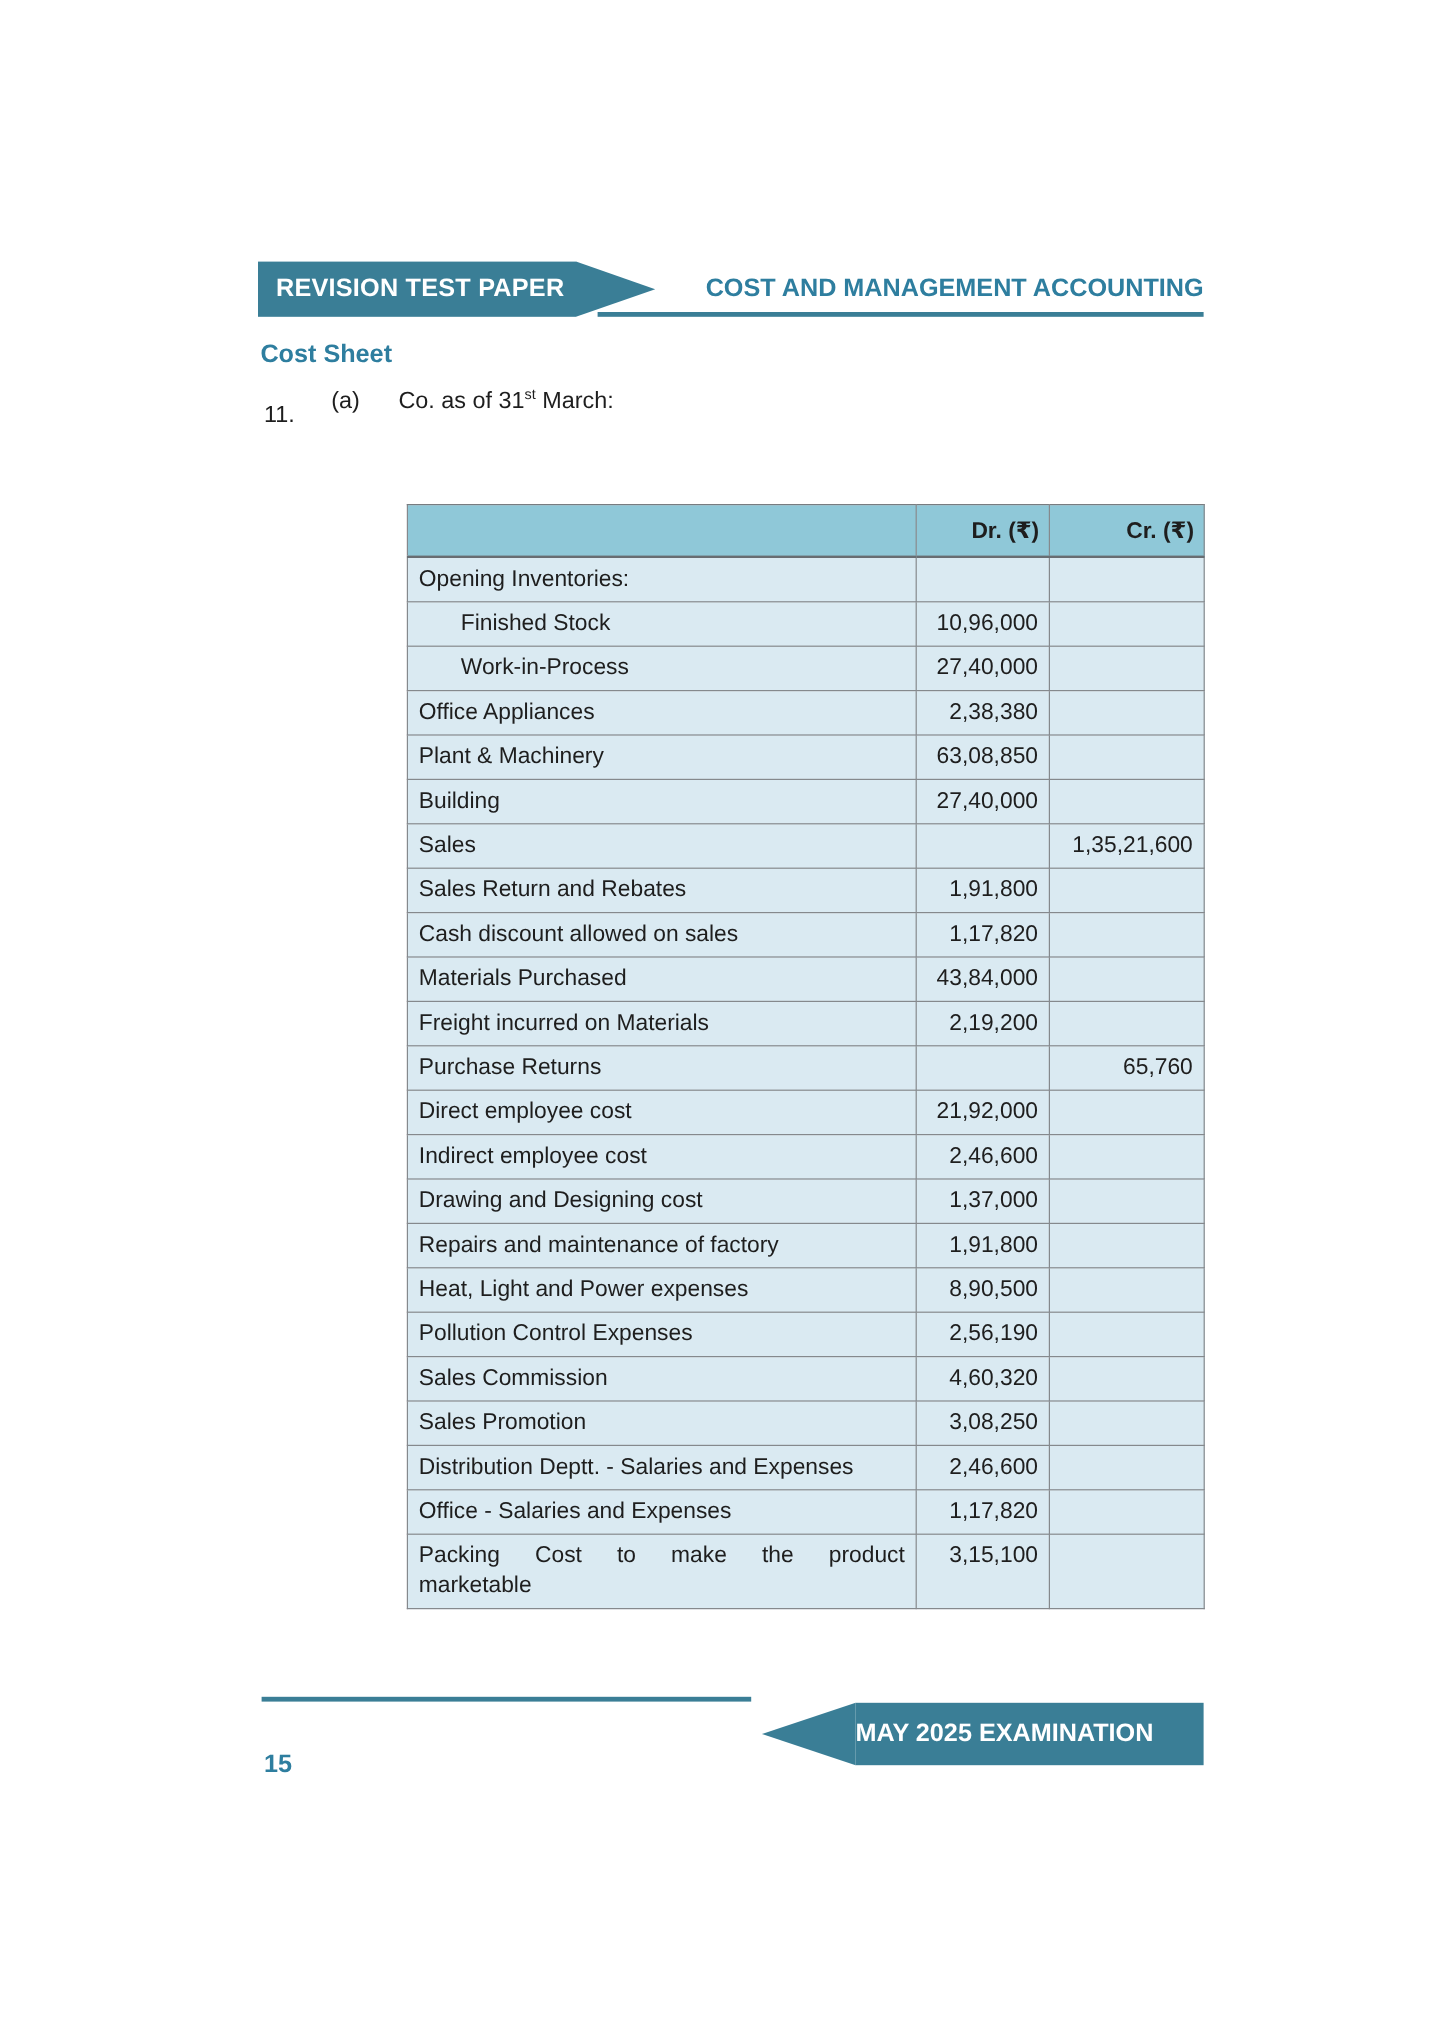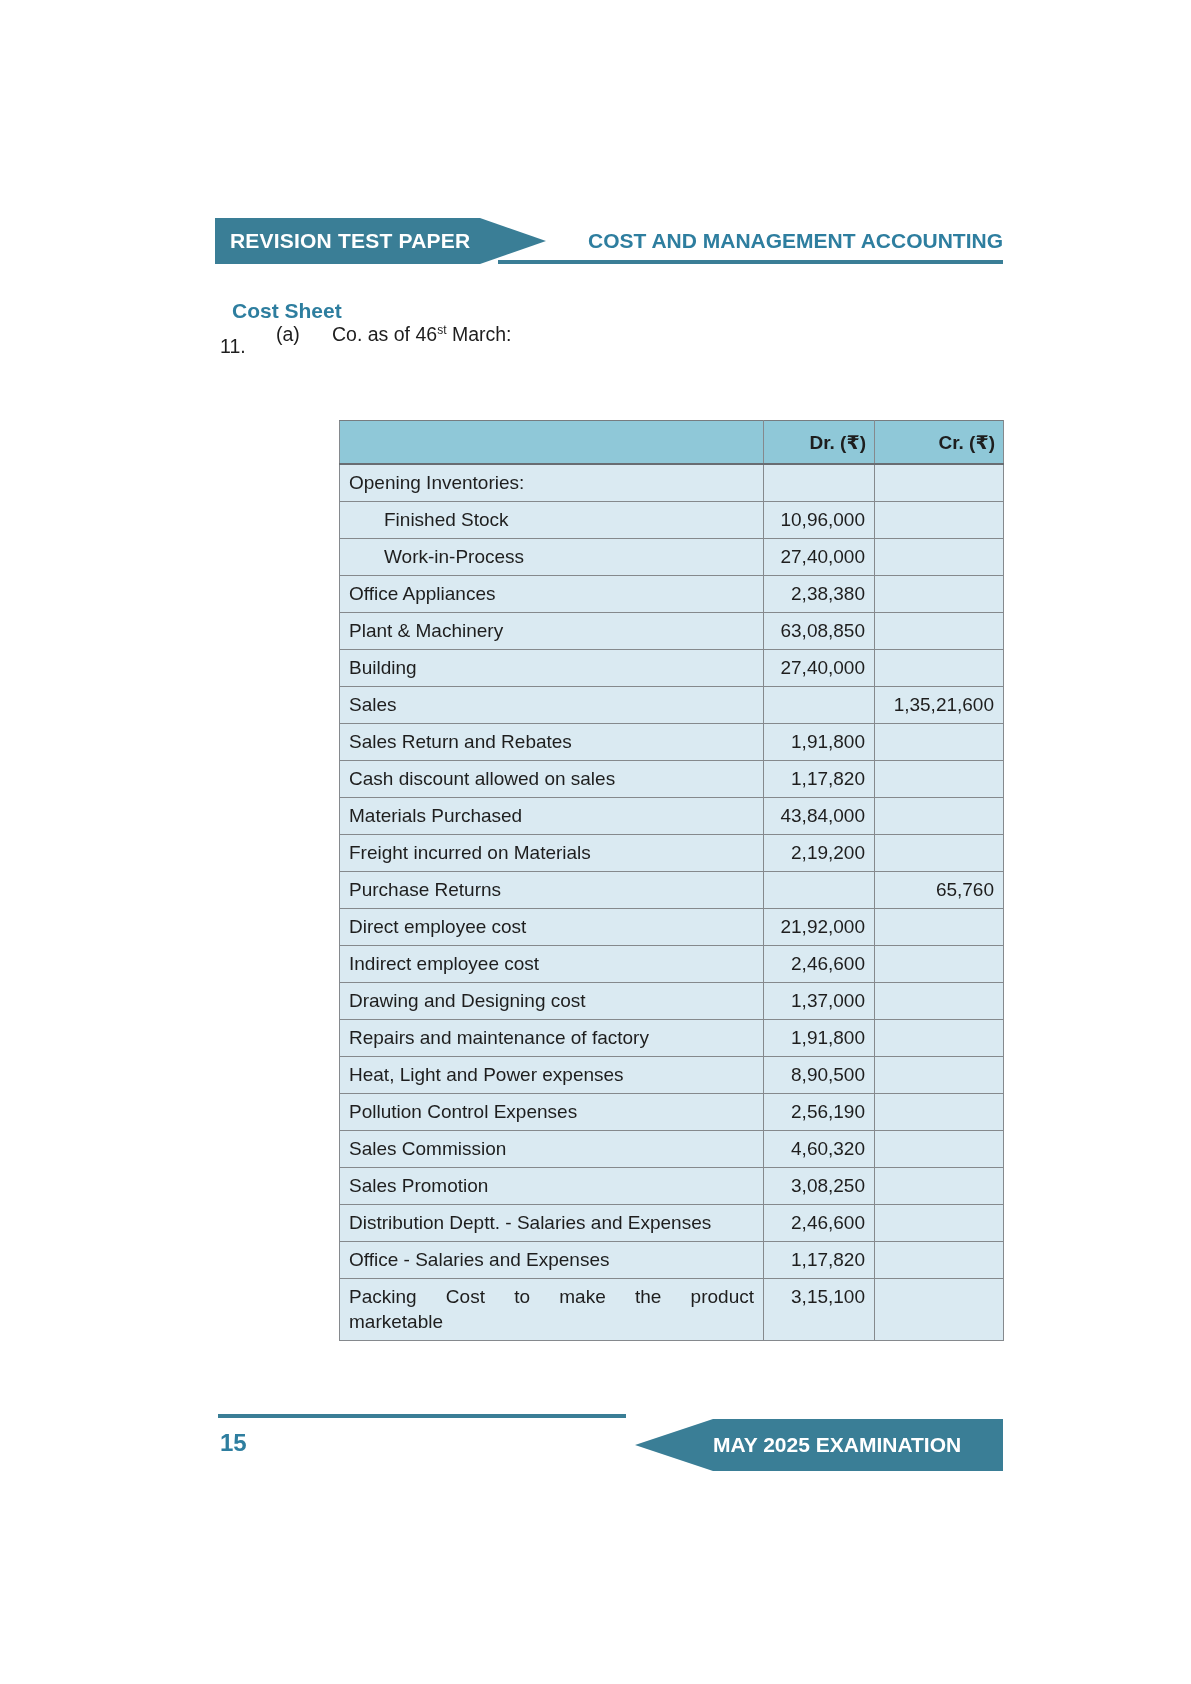--- a/index.html
+++ b/index.html
@@ -20,21 +20,21 @@
     border-left:66px solid var(--teal);
     border-top:23px solid transparent;border-bottom:23px solid transparent;
   }
   .subject-title{
     position:absolute;left:282px;right:0;top:229px;text-align:right;
     color:var(--heading);font-weight:bold;font-size:21px;white-space:nowrap;z-index:1;
   }
   .subject-underline{position:absolute;left:282px;right:0;top:260px;height:4px;background:var(--teal);}
 
   
-  .section-heading{position:absolute;top:283px;left:0;margin:16px;font-size:21px;color:var(--heading);font-weight:bold;}
+  .section-heading{position:absolute;top:283px;left:0;margin:1px;font-size:21px;color:var(--heading);font-weight:bold;}
   .question{position:absolute;top:319px;left:0;right:0;font-size:19.5px;line-height:30px;}
   .qnum{position:absolute;left:4px;top:12px;}
   .qpart{position:absolute;left:60px;top:0;}
   .qtext{margin-left:116px;}
   .qline1{text-align:justify;text-align-last:justify;}
 
   
   table{
     position:absolute;top:420px;left:123px;width:664px;border-collapse:collapse;
     font-size:19px;table-layout:fixed;padding-left:28px;
@@ -45,21 +45,21 @@
     padding:10px 8px 9px 8px;border-bottom:2px solid #686d72;border-top:1px solid #777c80;
   }
   tbody td{background:var(--td-bg);padding:5px 9px 6px 9px;line-height:25px;}
   .c-dr,.c-cr{text-align:right;}
   td.c-label{text-align:justify;}
   td.c-label.indent{padding-left:44px;}
   .jline{text-align:justify;text-align-last:justify;}
 
   
   .footer-line{position:absolute;top:1414px;left:2px;width:408px;height:4px;background:var(--teal);}
-  .page-number{position:absolute;top:1429px;left:4px;font-weight:bold;font-size:24px;color:var(--heading);}
+  .page-number{position:absolute;top:1459px;left:4px;font-weight:bold;font-size:21px;color:var(--heading);}
   .footer-ribbon{
     position:absolute;top:1419px;left:497px;right:0;height:52px;background:var(--teal);
     display:flex;align-items:center;justify-content:flex-start;
   }
   .footer-ribbon-label{color:#ffffff;font-weight:bold;font-size:21px;white-space:nowrap;}
   .footer-ribbon-arrow{
     position:absolute;right:100%;top:0;width:0;height:0;
     border-right:78px solid var(--teal);
     border-top:26px solid transparent;border-bottom:26px solid transparent;
   }
@@ -76,21 +76,21 @@
   </div>
   <div class="subject-title">COST AND MANAGEMENT ACCOUNTING</div>
   <div class="subject-underline"></div>
 
   <h2 class="section-heading">Cost Sheet</h2>
 
   <div class="question">
     <span class="qnum">11.</span>
     <span class="qpart">(a)</span>
     <div class="qtext">
-      <div class="qline2"><span>Co. as of 46</span><sup>st</sup><span> March:</span></div>
+      <div class="qline2"><span>Co. as of 31</span><sup>st</sup><span> March:</span></div>
     </div>
   </div>
 
   <table>
     <colgroup>
         <col style="width:424px">
         <col style="width:111px">
         <col style="width:129px">
       </colgroup>
     <thead>

